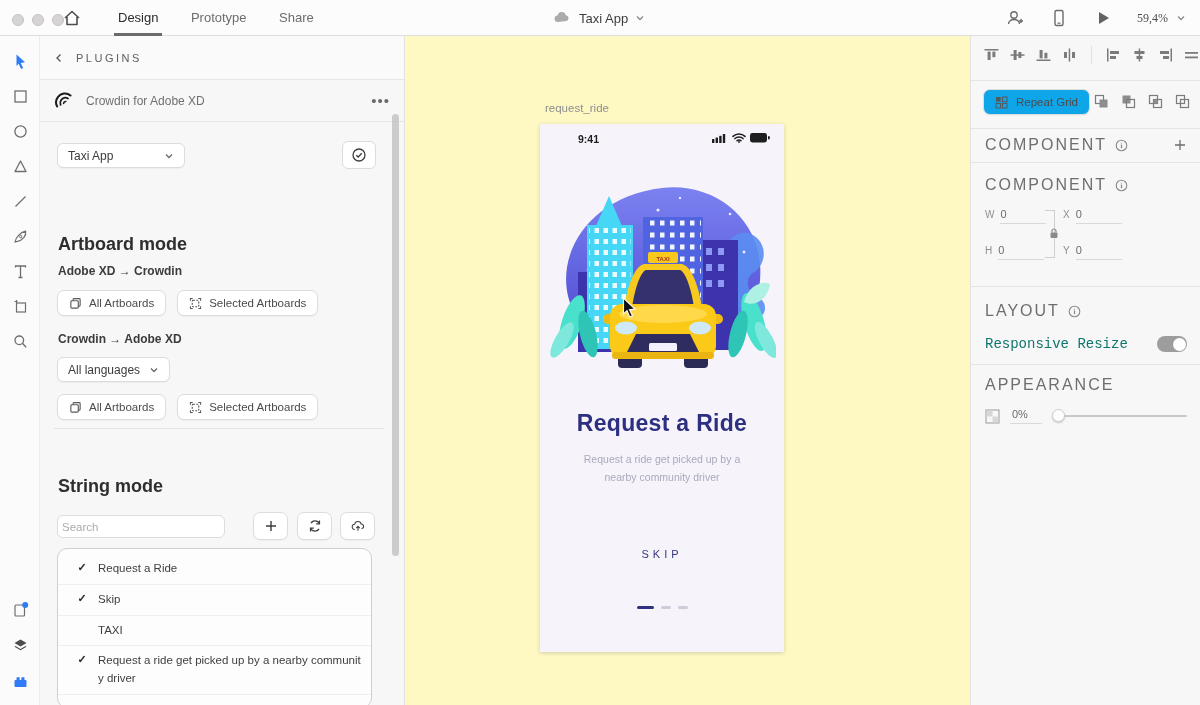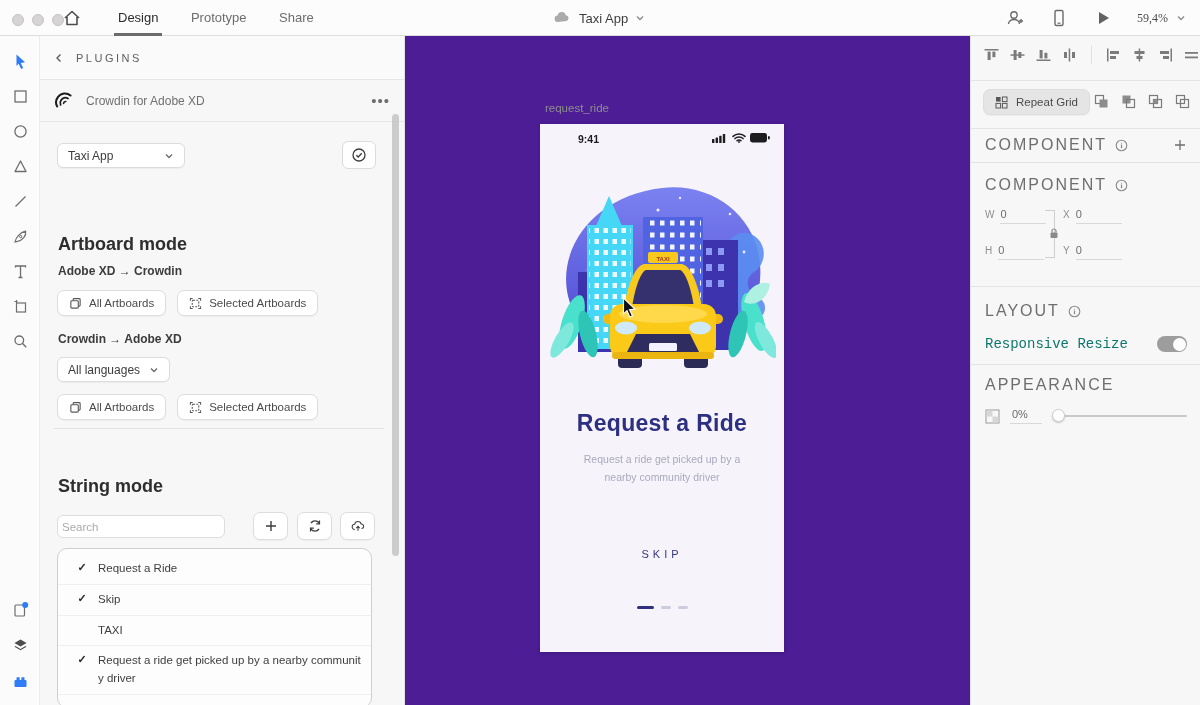--- a/index.html
+++ b/index.html
@@ -62,21 +62,21 @@
   #upload-btn { left:300px; }
   #string-list { position:absolute; left:17px; top:512px; width:315px; height:160px; background:#fdfdfd; border:1px solid #cfcfcf; border-radius:10px; padding:5px 0; overflow:hidden; }
   .srow { display:flex; padding:6px 10px 6px 8px; }
   .srow + .srow .stext { border-top:0; }
   .scheck { width:32px; flex:none; color:#2d2d2d; font-size:11px; font-weight:bold; padding-top:1px; text-align:center; }
   .stext { flex:1; font-size:11.5px; color:#3e3e3e; line-height:1.55; word-break:break-all; }
   .srow:not(:first-child) { border-top:1px solid #efefef; }
   #panel-scrollbar { position:absolute; left:352px; top:78px; width:7px; height:442px; background:#bdbdbd; border-radius:4px; opacity:.75; }
 
   
-  #canvas { left:405px; top:36px; width:565px; height:669px; background:#4c1d95; }
+  #canvas { left:405px; top:36px; width:565px; height:669px; background:#fef9c3; }
   #artboard-name { position:absolute; left:140px; top:66px; font-size:11.5px; color:#8e8e8e; }
   #artboard { position:absolute; left:135px; top:88px; width:244px; height:528px; background:#f6f4fa; box-shadow:0 1px 4px rgba(0,0,0,.18); }
   #statusbar { position:absolute; left:0; top:0; width:100%; height:26px; }
   #status-time { position:absolute; left:38px; top:9px; font-size:10.5px; font-weight:bold; color:#1d1d1f; }
   #status-icons { position:absolute; right:14px; top:9px; display:flex; gap:4px; align-items:flex-end; }
   #illustration { position:absolute; left:8px; top:58px; width:228px; height:198px; }
   #phone-title { position:absolute; left:0; top:286px; width:100%; text-align:center; font-size:23px; font-weight:bold; color:#2d2f80; letter-spacing:.3px; }
   #phone-subtitle { position:absolute; left:32px; top:326px; width:180px; text-align:center; font-size:10.5px; color:#a9a9bc; line-height:1.75; }
   #skip-btn { position:absolute; left:0; top:424px; width:100%; text-align:center; font-size:11px; color:#35377f; letter-spacing:4px; }
   #dots { position:absolute; left:0; top:482px; width:100%; display:flex; justify-content:center; gap:7px; align-items:center; }
@@ -84,21 +84,21 @@
   .dot.active { background:#2e3180; width:17px; }
   #cursor { position:absolute; left:217px; top:261px; width:15px; height:21px; z-index:5; }
 
   
   #inspector { left:970px; top:36px; width:230px; height:669px; background:#f7f7f7; border-left:1px solid #e2e2e2; }
   .sect-label { font-size:16px; letter-spacing:2px; color:#6e6e6e; display:flex; align-items:center; gap:8px; }
   .divider { position:absolute; left:0; width:100%; border-top:1px solid #e4e4e4; }
   .icon16 { width:17px; height:16px; color:#7b7b7b; }
   #align-row { position:absolute; left:12px; top:10px; display:flex; gap:9px; align-items:center; }
   #align-sep { width:1px; height:18px; background:#e0e0e0; margin:0 4px; }
-  #repeat-grid-btn { position:absolute; left:12px; top:53px; height:26px; background:#e5e5e5; border:1px solid #ddd; border-radius:7px; display:inline-flex; align-items:center; gap:8px; padding:0 11px; font-size:11.5px; color:#4b4b4b; box-shadow:0 1px 1px rgba(0,0,0,.04); }
+  #repeat-grid-btn { position:absolute; left:12px; top:53px; height:26px; background:#0ea5e9; border:1px solid #ddd; border-radius:7px; display:inline-flex; align-items:center; gap:8px; padding:0 11px; font-size:11.5px; color:#4b4b4b; box-shadow:0 1px 1px rgba(0,0,0,.04); }
   #bool-row { position:absolute; left:122px; top:57px; display:flex; gap:10px; }
   #component-row { position:absolute; left:14px; top:100px; width:202px; display:flex; align-items:center; }
   #component-add { margin-left:auto; color:#6e6e6e; width:14px; height:14px; }
   #transform-row { position:absolute; left:14px; top:140px; }
   .field { position:absolute; display:flex; gap:6px; align-items:baseline; }
   .flabel { font-size:10px; color:#8f8f8f; }
   .fval { font-size:11px; color:#6c6c6c; width:46px; border-bottom:1px solid #d9d9d9; padding-bottom:3px; }
   #f-w { left:14px; top:172px; } #f-x { left:92px; top:172px; }
   #f-h { left:14px; top:208px; } #f-y { left:92px; top:208px; }
   #wh-link { position:absolute; left:74px; top:174px; width:10px; height:48px; border-right:1px solid #cfcfcf; border-top:1px solid #cfcfcf; border-bottom:1px solid #cfcfcf; }

